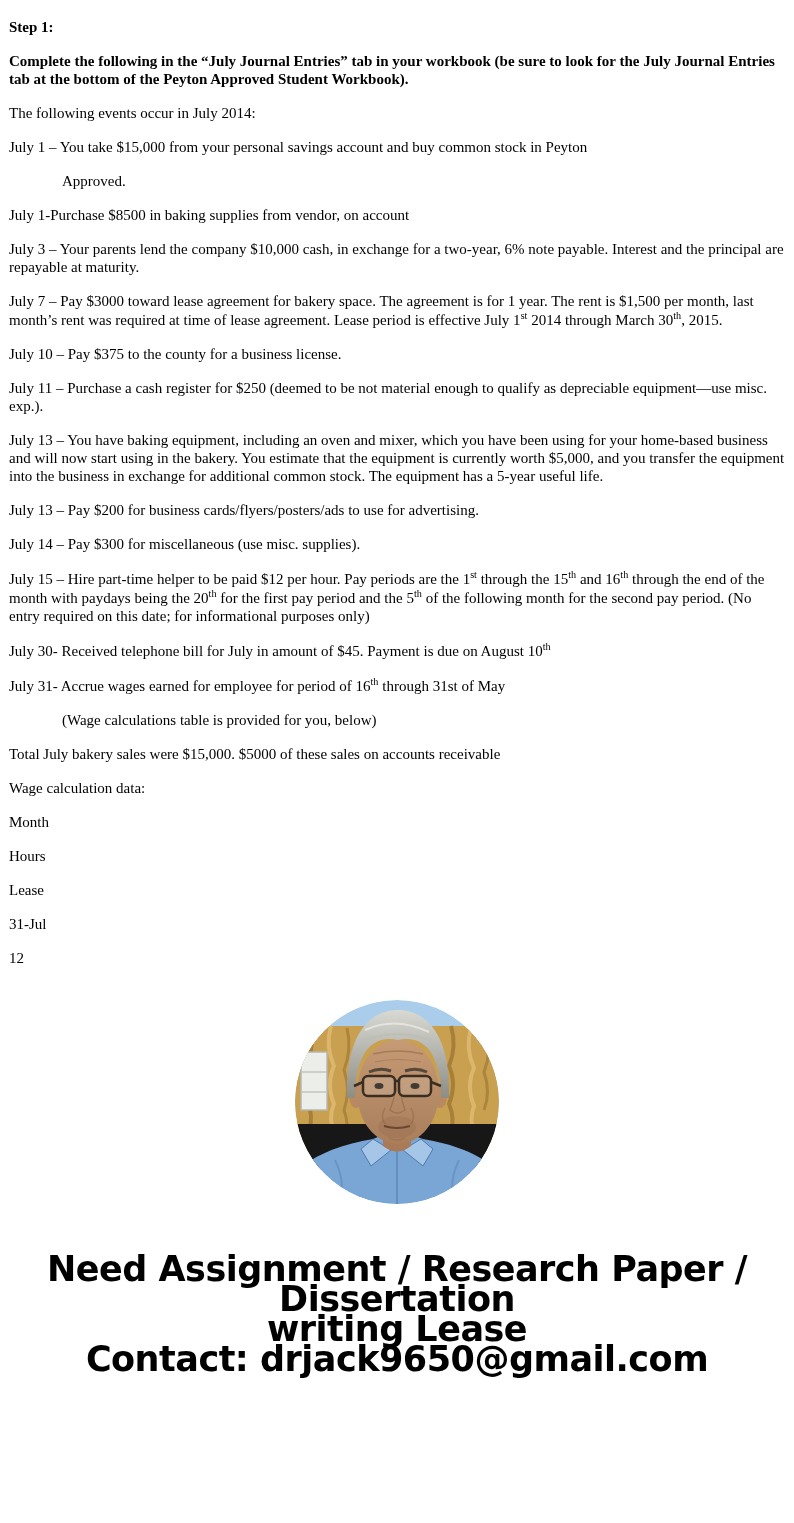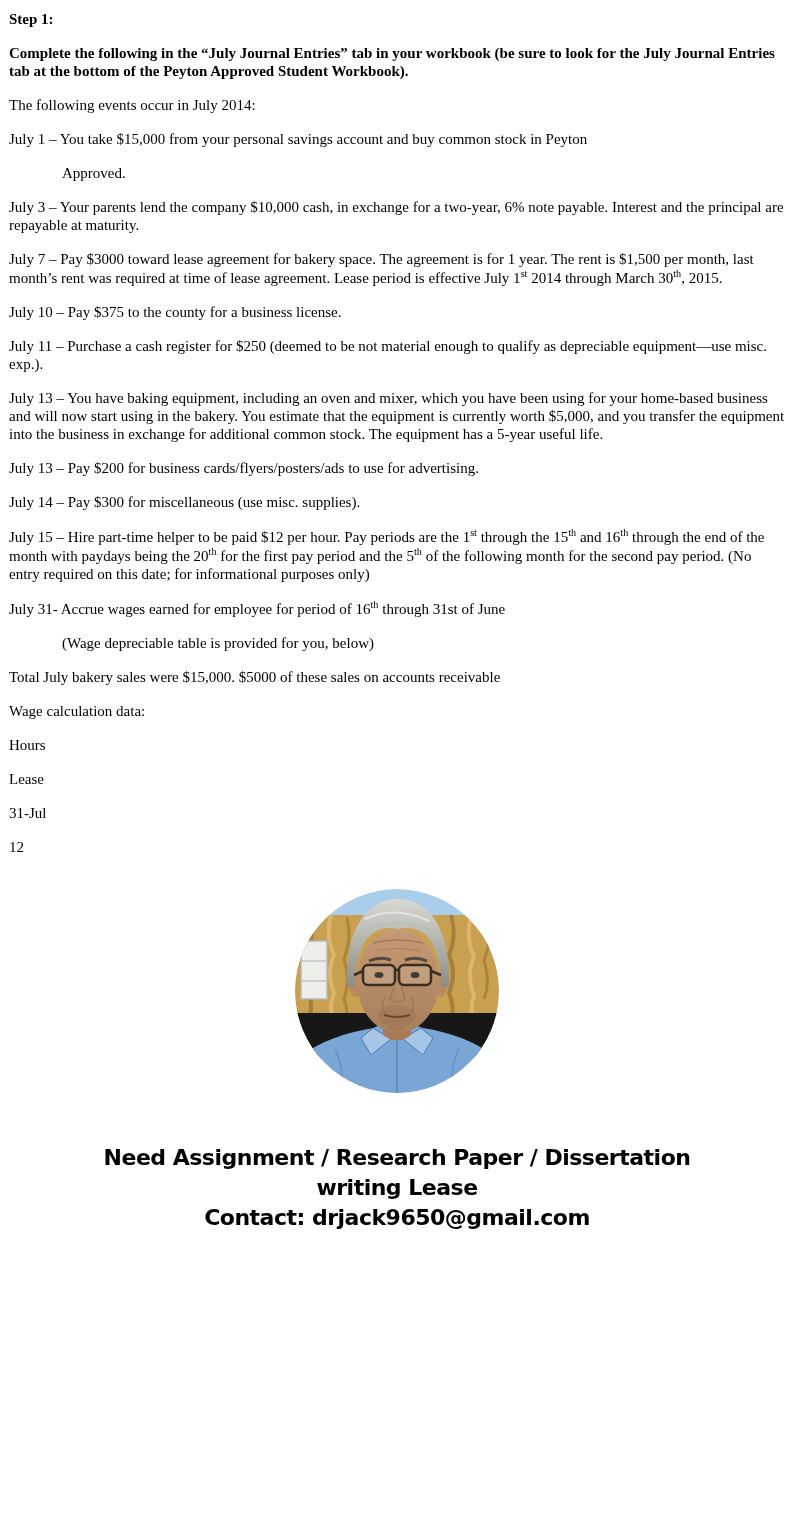--- a/index.html
+++ b/index.html
@@ -3,53 +3,56 @@
 <meta charset="utf-8">
 <style>
   html,body{margin:0;padding:0}
   body{
     width:794px;height:1523px;overflow:hidden;
     background:#ffffff;color:#000;
     font-family:"Liberation Serif",serif;
   }
   .doc{padding:10px 9px 0 9px}
   .doc p{margin:16px 0;font-size:15px;line-height:1.2;}
-  .doc p:first-child{margin-top:0}
+  .doc p:first-child{margin-top:8px}
   .doc p.b{font-weight:bold}
   .doc p.ind{padding-left:53px}
   sup{font-size:.68em}
   .avatar-wrap{display:flex;justify-content:center;margin-top:33px}
   .avatar{width:204px;height:204px;border-radius:50%;overflow:hidden;display:block}
   .footer{
     margin-top:50px;text-align:center;
     font-family:"DejaVu Sans",sans-serif;font-weight:700;
-    font-size:22px;line-height:30px;letter-spacing:-0.5px;color:#000;
+    font-size:35px;line-height:30px;letter-spacing:-0.5px;color:#000;
   }
 </style>
 </head>
 <body>
 
 <div class="doc">
     <p class="b"><span>Step 1:</span></p>
     <p class="b"><span>Complete the following in the “July Journal Entries” tab in your workbook (be sure to look for the July Journal Entries tab at the bottom of the Peyton Approved Student Workbook).</span></p>
     <p><span>The following events occur in July 2014:</span></p>
     <p><span>July 1 – You take $15,000 from your personal savings account and buy common stock in Peyton</span></p>
     <p class="ind"><span>Approved.</span></p>
+    <p><span>July 1-Purchase $8500 in baking supplies from vendor, on account</span></p>
     <p><span>July 3 – Your parents lend the company $10,000 cash, in exchange for a two-year, 6% note payable. Interest and the principal are repayable at maturity.</span></p>
     <p><span>July 7 – Pay $3000 toward lease agreement for bakery space. The agreement is for 1 year. The rent is $1,500 per month, last month’s rent was required at time of lease agreement. Lease period is effective July 1</span><sup>st</sup><span> 2014 through March 30</span><sup>th</sup><span>, 2015.</span></p>
     <p><span>July 10 – Pay $375 to the county for a business license.</span></p>
     <p><span>July 11 – Purchase a cash register for $250 (deemed to be not material enough to qualify as depreciable equipment—use misc. exp.).</span></p>
     <p><span>July 13 – You have baking equipment, including an oven and mixer, which you have been using for your home-based business and will now start using in the bakery. You estimate that the equipment is currently worth $5,000, and you transfer the equipment into the business in exchange for additional common stock. The equipment has a 5-year useful life.</span></p>
     <p><span>July 13 – Pay $200 for business cards/flyers/posters/ads to use for advertising.</span></p>
     <p><span>July 14 – Pay $300 for miscellaneous (use misc. supplies).</span></p>
     <p><span>July 15 – Hire part-time helper to be paid $12 per hour. Pay periods are the 1</span><sup>st</sup><span> through the 15</span><sup>th</sup><span> and 16</span><sup>th</sup><span> through the end of the month with paydays being the 20</span><sup>th</sup><span> for the first pay period and the 5</span><sup>th</sup><span> of the following month for the second pay period. (No entry required on this date; for informational purposes only)</span></p>
-    <p><span>July 31- Accrue wages earned for employee for period of 16</span><sup>th</sup><span> through 31st of June</span></p>
-    <p class="ind"><span>(Wage depreciable table is provided for you, below)</span></p>
+    <p><span>July 30- Received telephone bill for July in amount of $45. Payment is due on August 10</span><sup>th</sup></p>
+    <p><span>July 31- Accrue wages earned for employee for period of 16</span><sup>th</sup><span> through 31st of May</span></p>
+    <p class="ind"><span>(Wage calculations table is provided for you, below)</span></p>
     <p><span>Total July bakery sales were $15,000. $5000 of these sales on accounts receivable</span></p>
     <p><span>Wage calculation data:</span></p>
+    <p><span>Month</span></p>
     <p><span>Hours</span></p>
     <p><span>Lease</span></p>
     <p><span>31-Jul</span></p>
     <p><span>12</span></p>
   </div>
 
 <div class="avatar-wrap">
   <svg class="avatar" viewBox="0 0 204 204" width="204" height="204" xmlns="http://www.w3.org/2000/svg">
     <defs>
       <clipPath id="circ">

